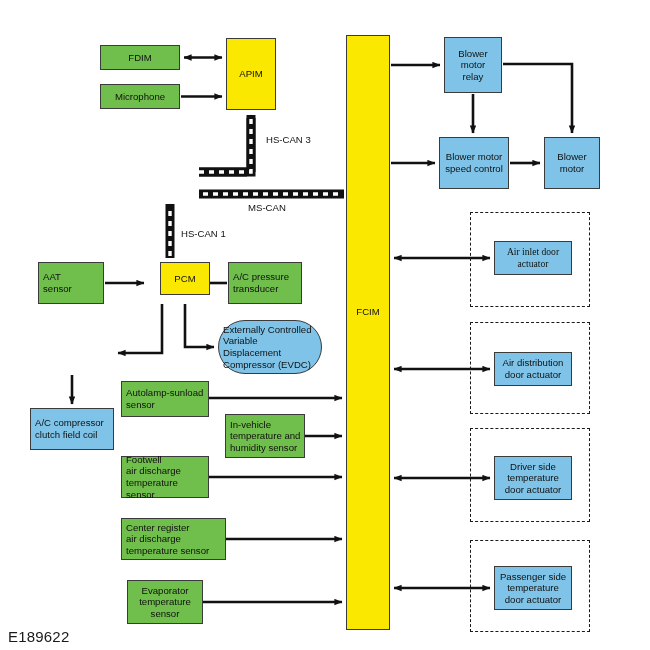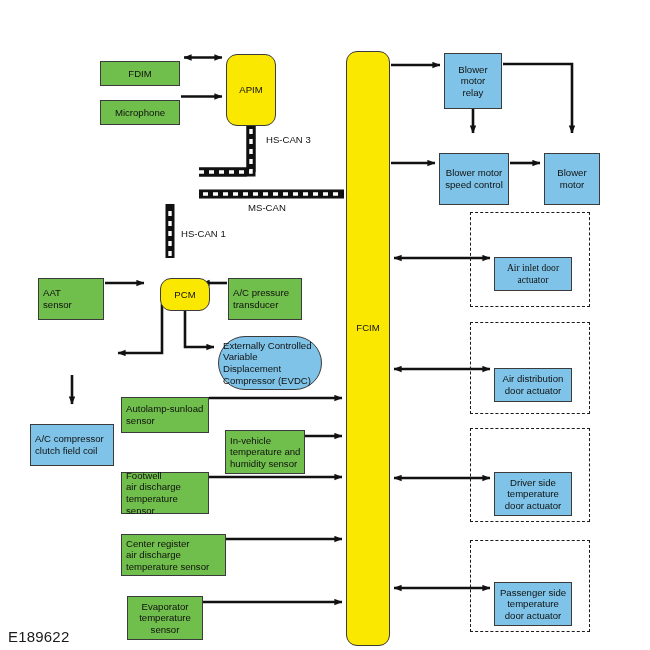--- a/index.html
+++ b/index.html
@@ -30,25 +30,24 @@
     border: 1.4px solid #3b3b3b;
     display: flex;
     align-items: center;
     justify-content: center;
     text-align: center;
     font-size: 9.6px;
     line-height: 11.6px;
     color: #111111;
     padding: 1px 3px;
     white-space: pre-line;
-    margin-top: 16px;
   }
   .node.green { background: #70BE4B; }
   .node.blue  { background: #7FC4E8; }
-  .node.yellow{ background: #FAE800; border-radius: 11px; }
+  .node.yellow{ background: #FAE800; }
 
   .node.left-text {
     justify-content: flex-start;
     text-align: left;
     padding-left: 4px;
   }
 
   .dashed-group {
     position: absolute;
     box-sizing: border-box;

